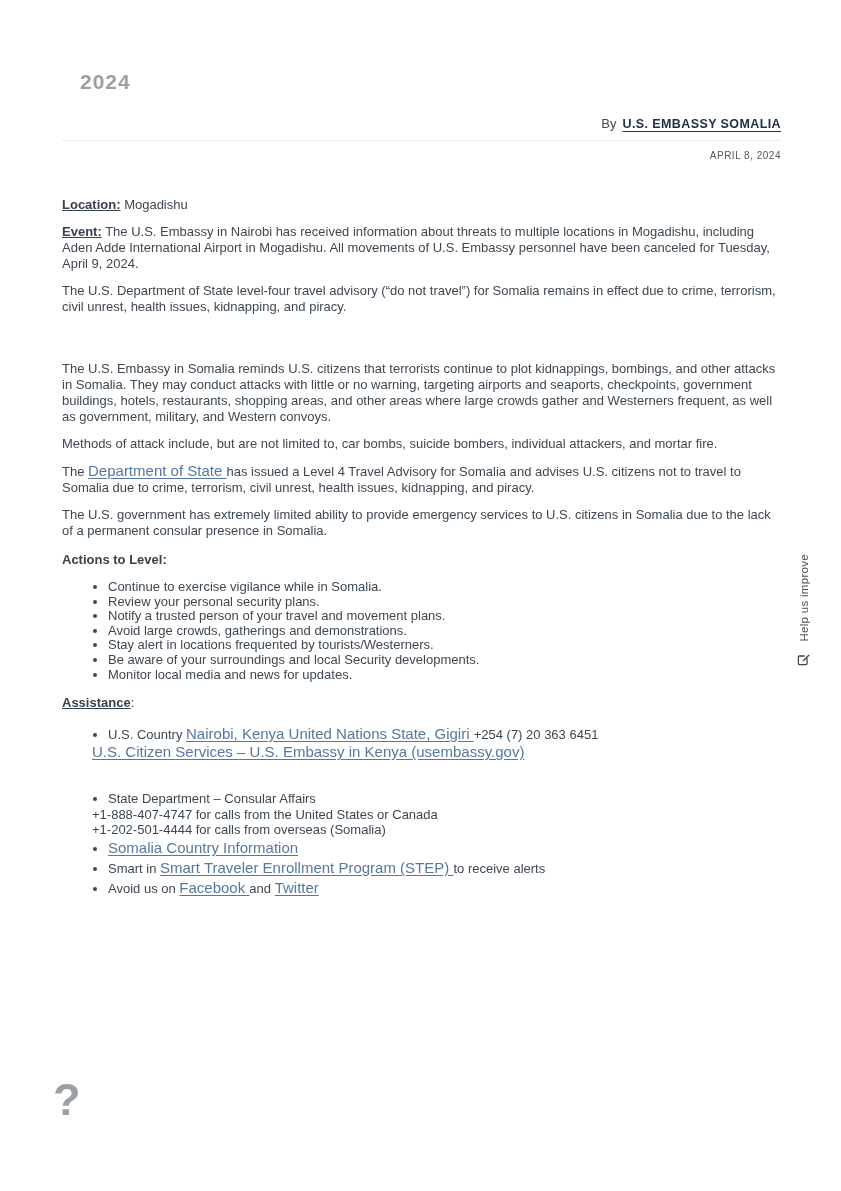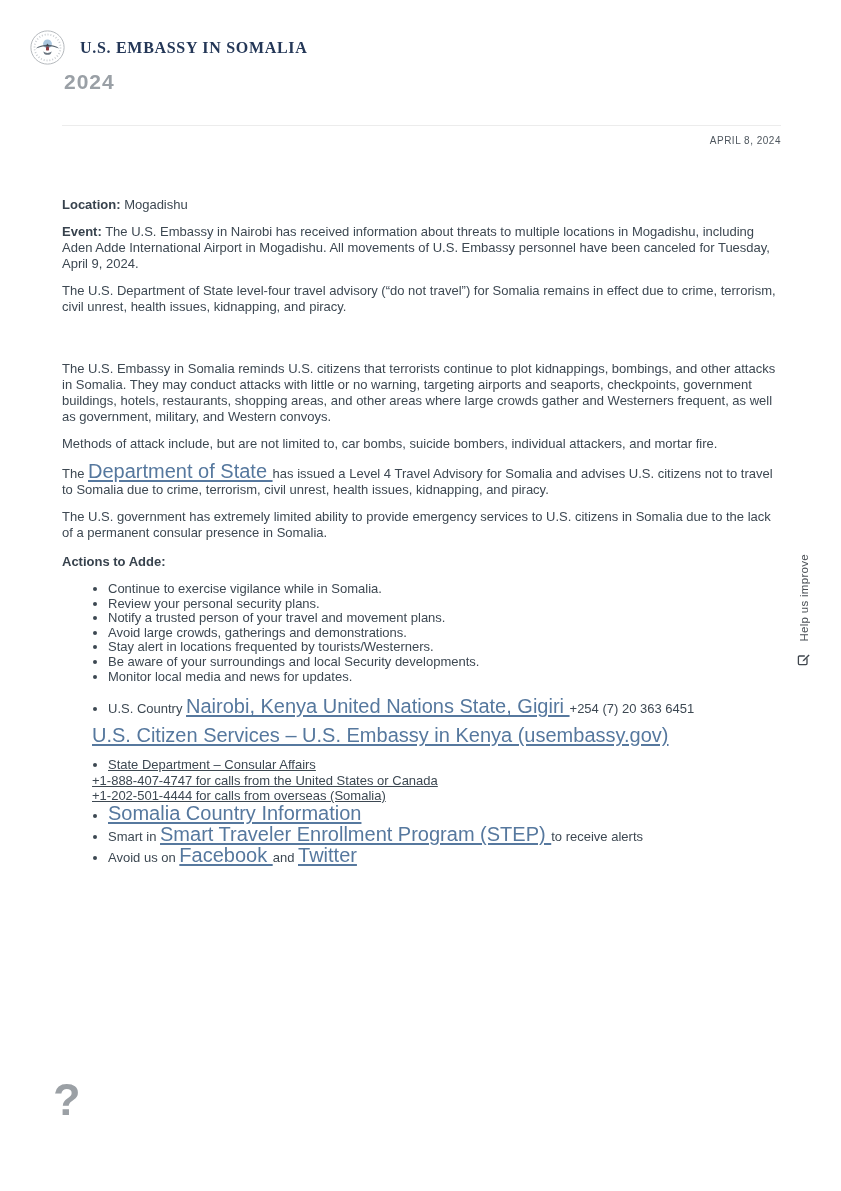--- a/index.html
+++ b/index.html
@@ -15,54 +15,54 @@
   
   .brand-row { position: absolute; top: 30px; left: 30px; display: flex; align-items: center; gap: 15px; }
   .seal { width: 35px; height: 35px; display: inline-block; }
   .seal svg { width: 35px; height: 35px; display: block; }
   .site-title {
     font-family: "Liberation Serif", serif;
     font-weight: 700; font-size: 16px; letter-spacing: 0.7px;
     color: #243757; text-decoration: none; cursor: pointer;
   }
   .year {
-    position: absolute; top: 70px; left: 64px;
+    position: absolute; top: 70px; left: 80px;
     font-size: 21px; font-weight: 700; letter-spacing: 1px;
     color: #9aa0a6;
   }
 
   
   .byline-block { position: absolute; top: 116px; left: 62px; width: 719px; text-align: right; }
   .byline-line { font-size: 13px; color: #3d4852; }
   .byline-line .by { margin-right: 6px; }
   .author {
     color: #22303f; font-weight: 700; font-size: 12.5px; letter-spacing: 0.4px;
     text-decoration: underline; text-underline-offset: 3px; cursor: pointer;
   }
   hr.rule { border: none; border-top: 1px solid #ececec; margin: 9px 0 0 0; }
   .date { margin-top: 9px; font-size: 10px; letter-spacing: 0.5px; color: #4e565e; }
 
   
   .article { position: absolute; top: 197px; left: 62px; width: 719px; font-size: 13px; line-height: 16px; }
   .article p { margin: 11px 0 0 0; }
   .article p.first { margin-top: 0; }
   .article p.gap-lg { margin-top: 46px; }
-  .article strong { font-weight: 700; color: #37424d; }
+  .article strong { font-weight: 700; color: #37424d; text-decoration: underline; }
   .heading { font-weight: 700; color: #37424d; margin-top: 13px !important; }
   .link {
     color: #56789e; text-decoration: underline; text-underline-offset: 2px; cursor: pointer;
   }
-  .lg { font-size: 20px; margin-top: 10px; }
+  .lg { font-size: 15px; }
 
   ul.actions { margin: 12px 0 10px 0; padding: 0 0 0 46px; line-height: 14.6px; list-style: disc; }
   ul.actions li { margin: 0; padding: 0; }
 
   ul.assist { margin: 14px 0 0 0; padding: 0 0 0 46px; line-height: 17px; list-style: disc; }
   ul.assist li { margin-top: 2px; }
-  ul.assist li.mt { margin-top: 12px; text-decoration: underline; }
+  ul.assist li.mt { margin-top: 30px; }
   .block { display: block; }
   .hang { margin-left: -16px; }
   .phone-line { display: block; margin-left: -16px; line-height: 14px; margin-top: 1px; }
 
   
   .feedback {
     position: absolute; left: 797px; top: 554px;
     display: flex; flex-direction: column; align-items: center; gap: 11px;
     color: #4b5056; cursor: pointer;
   }
@@ -76,37 +76,26 @@
   .question {
     position: absolute; left: 53px; top: 1074px;
     font-size: 45px; font-weight: 700; color: #9ba0a5;
   }
 </style>
 </head>
 <body>
 
 <div class="page">
 
-  <div class="brand-row">
-    <span class="seal">
-      <svg viewBox="0 0 35 35" xmlns="http://www.w3.org/2000/svg">
-        <circle cx="17.5" cy="17.5" r="16.6" fill="#ffffff" stroke="#b5b9bd" stroke-width="1"></circle>
-        <circle cx="17.5" cy="17.5" r="13" fill="none" stroke="#c8ccd0" stroke-width="1.8" stroke-dasharray="1 1.9"></circle>
-        <circle cx="17.5" cy="13.8" r="4.4" fill="#a9c6de"></circle>
-        <path d="M5.8 18.6 C11 13.6 24 13.6 29.2 18.6 C24.6 16.6 21.4 16.2 17.5 16.6 C13.6 16.2 10.4 16.6 5.8 18.6 Z" fill="#57636e"></path>
-        <path d="M17.5 13.4 l-2 3 h4 Z" fill="#3d4852"></path>
-        <rect x="16" y="16.6" width="3" height="4" rx="1.2" fill="#8c3a42"></rect>
-        <path d="M13.2 21.6 q4.3 2.6 8.6 0 l-1.2 2.3 q-3.1 1.7 -6.2 0 Z" fill="#6b7680"></path>
-      </svg>
-    </span>
-    <a class="site-title">U.S. EMBASSY IN SOMALIA</a>
-  </div>
   <div class="year">2024</div>
 
   <div class="byline-block">
+    <div class="byline-line">
+      <span class="by">By</span><a class="author">U.S. EMBASSY SOMALIA</a>
+    </div>
     <hr class="rule">
     <div class="date">APRIL 8, 2024</div>
   </div>
 
   <main class="article">
 
     <p class="first">
       <strong>Location:</strong>
       <span>Mogadishu</span>
     </p>
@@ -121,32 +110,35 @@
     <p class="gap-lg">The U.S. Embassy in Somalia reminds U.S. citizens that terrorists continue to plot kidnappings, bombings, and other attacks in Somalia. They may conduct attacks with little or no warning, targeting airports and seaports, checkpoints, government buildings, hotels, restaurants, shopping areas, and other areas where large crowds gather and Westerners frequent, as well as government, military, and Western convoys.</p>
 
     <p>Methods of attack include, but are not limited to, car bombs, suicide bombers, individual attackers, and mortar fire.</p>
 
     <p>
       <span>The </span><a class="link lg">Department of State </a><span> has issued a Level 4 Travel Advisory for Somalia and advises U.S. citizens not to travel to Somalia due to crime, terrorism, civil unrest, health issues, kidnapping, and piracy.</span>
     </p>
 
     <p>The U.S. government has extremely limited ability to provide emergency services to U.S. citizens in Somalia due to the lack of a permanent consular presence in Somalia.</p>
 
-    <p class="heading">Actions to Adde:</p>
+    <p class="heading">Actions to Level:</p>
 
     <ul class="actions">
       <li>Continue to exercise vigilance while in Somalia.</li>
       <li>Review your personal security plans.</li>
       <li>Notify a trusted person of your travel and movement plans.</li>
       <li>Avoid large crowds, gatherings and demonstrations.</li>
       <li>Stay alert in locations frequented by tourists/Westerners.</li>
       <li>Be aware of your surroundings and local Security developments.</li>
       <li>Monitor local media and news for updates.</li>
     </ul>
 
+    <p class="heading">
+      <strong>Assistance</strong><span style="font-weight:400;">:</span>
+    </p>
 
     <ul class="assist">
 
       <li>
         <span>U.S. Country </span><a class="link lg">Nairobi, Kenya United Nations State, Gigiri </a><span>+254 (7) 20 363 6451</span>
         <a class="link lg block hang">U.S. Citizen Services – U.S. Embassy in Kenya (usembassy.gov)</a>
       </li>
 
       <li class="mt">
         <span>State Department – Consular Affairs</span>

